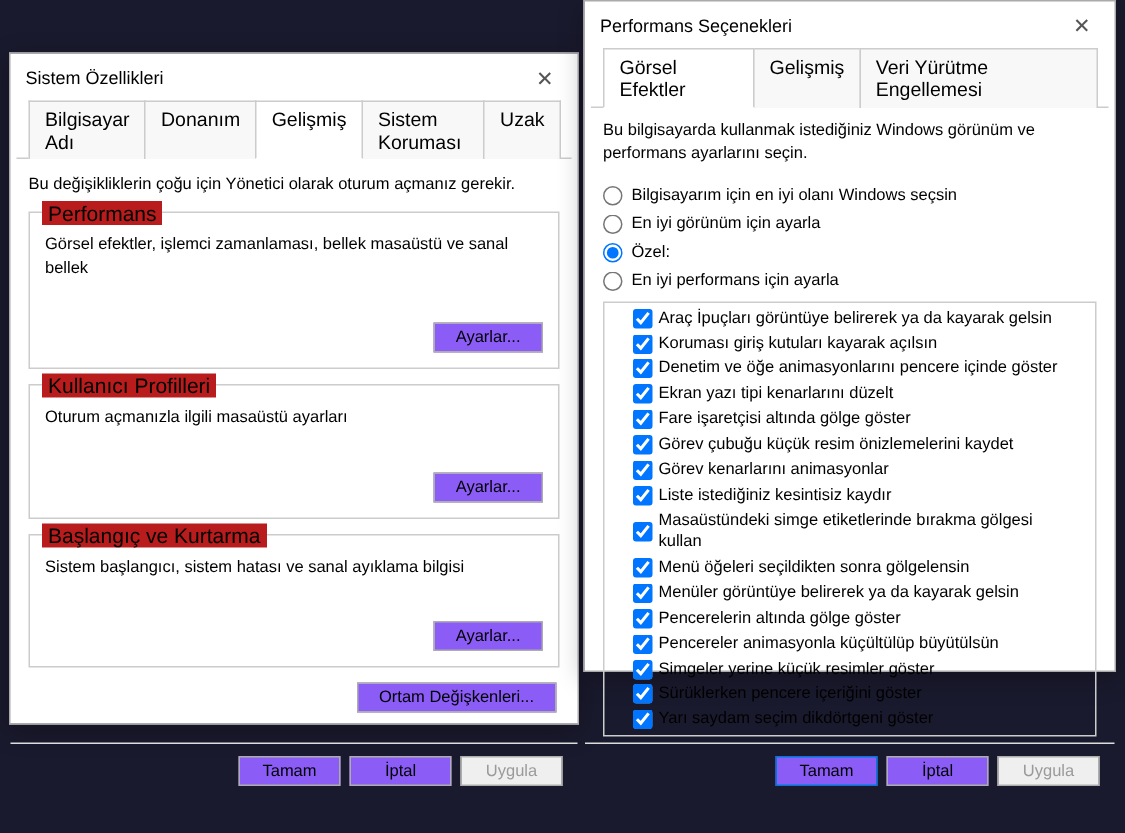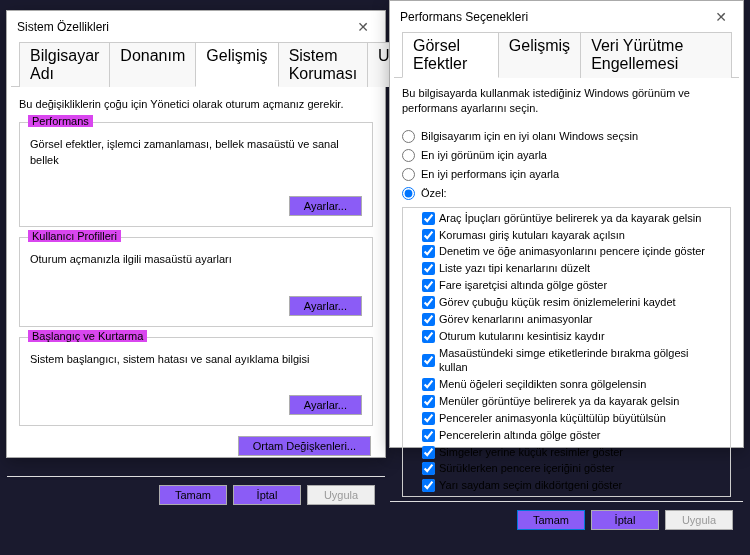--- a/index.html
+++ b/index.html
@@ -42,21 +42,21 @@
     }
     .tab {
       padding: 4px 10px;
       border: 1px solid #ccc;
       border-bottom: none;
       background: #fff;
       margin-right: -1px;
       cursor: pointer;
       position: relative;
       top: 1px;
-      font-size: 16px;
+      font-size: 13px;
     }
     .tab.active {
       background: #fff;
       border-bottom: 1px solid #fff;
       z-index: 2;
     }
     .tab:not(.active) {
       background: #f8f8f8;
     }
     .body {
@@ -70,23 +70,23 @@
     .group {
       border: 1px solid #ccc;
       margin-bottom: 10px;
       position: relative;
       padding: 8px 10px 10px 10px;
     }
     .group-title {
       position: absolute;
       top: -8px;
       left: 8px;
-      background: #d946ef;
+      background: #b91c1c;
       padding: 0 4px;
-      font-size: 11px;
+      font-size: 14px;
     }
     .group-desc {
       font-size: 11px;
       padding: 6px 0 0 0;
       line-height: 1.4;
     }
     .group-btn-row {
       text-align: right;
       margin-top: 28px;
     }
@@ -138,21 +138,21 @@
       padding: 1px 15px;
       line-height: 1.35;
     }
     .check-item input { margin: 0; }
     .check-item label { cursor: default; }
     .win2 .body { padding: 8px 12px 4px 12px; }
   </style>
 </head>
 <body>
 
-<div class="window" style="left:6px; top:10px; width:380px; height:448px;">
+<div class="window" style="left:6px; top:35px; width:380px; height:448px;">
   <div class="titlebar">
     <span>Sistem Özellikleri</span>
     <span class="close-btn">✕</span>
   </div>
   <div class="tabs">
     <div class="tab">Bilgisayar Adı</div>
     <div class="tab">Donanım</div>
     <div class="tab active">Gelişmiş</div>
     <div class="tab">Sistem Koruması</div>
     <div class="tab">Uzak</div>
@@ -211,81 +211,81 @@
     <div style="margin:6px 0 4px 0;">
       <div class="radio-row">
         <input type="radio" name="perf" style="">
         <label>Bilgisayarım için en iyi olanı Windows seçsin</label>
       </div>
       <div class="radio-row">
         <input type="radio" name="perf" style="">
         <label>En iyi görünüm için ayarla</label>
       </div>
       <div class="radio-row">
+        <input type="radio" name="perf" checked="" style="">
+        <label>Özel:</label>
+      </div>
+      <div class="radio-row">
         <input type="radio" name="perf" style="">
         <label>En iyi performans için ayarla</label>
       </div>
-      <div class="radio-row">
-        <input type="radio" name="perf" checked="" style="">
-        <label>Özel:</label>
-      </div>
     </div>
 
     <div class="check-list" id="check-list">
         <div class="check-item">
           <input type="checkbox" checked="" style="">
           <label>Araç İpuçları görüntüye belirerek ya da kayarak gelsin</label>
         </div>
         <div class="check-item">
           <input type="checkbox" checked="" style="">
           <label>Koruması giriş kutuları kayarak açılsın</label>
         </div>
         <div class="check-item">
           <input type="checkbox" checked="" style="">
           <label>Denetim ve öğe animasyonlarını pencere içinde göster</label>
         </div>
         <div class="check-item">
           <input type="checkbox" checked="" style="">
-          <label>Liste yazı tipi kenarlarını düzelt</label>
+          <label>Ekran yazı tipi kenarlarını düzelt</label>
         </div>
         <div class="check-item">
           <input type="checkbox" checked="" style="">
           <label>Fare işaretçisi altında gölge göster</label>
         </div>
         <div class="check-item">
           <input type="checkbox" checked="" style="">
           <label>Görev çubuğu küçük resim önizlemelerini kaydet</label>
         </div>
         <div class="check-item">
           <input type="checkbox" checked="" style="">
           <label>Görev kenarlarını animasyonlar</label>
         </div>
         <div class="check-item">
           <input type="checkbox" checked="" style="">
-          <label>Oturum kutularını kesintisiz kaydır</label>
+          <label>Liste istediğiniz kesintisiz kaydır</label>
         </div>
         <div class="check-item">
           <input type="checkbox" checked="" style="">
           <label>Masaüstündeki simge etiketlerinde bırakma gölgesi kullan</label>
         </div>
         <div class="check-item">
           <input type="checkbox" checked="" style="">
           <label>Menü öğeleri seçildikten sonra gölgelensin</label>
         </div>
         <div class="check-item">
           <input type="checkbox" checked="" style="">
           <label>Menüler görüntüye belirerek ya da kayarak gelsin</label>
         </div>
         <div class="check-item">
           <input type="checkbox" checked="" style="">
+          <label>Pencerelerin altında gölge göster</label>
+        </div>
+        <div class="check-item">
+          <input type="checkbox" checked="" style="">
           <label>Pencereler animasyonla küçültülüp büyütülsün</label>
-        </div>
-        <div class="check-item">
-          <input type="checkbox" checked="" style="">
-          <label>Pencerelerin altında gölge göster</label>
         </div>
         <div class="check-item">
           <input type="checkbox" checked="" style="">
           <label>Simgeler yerine küçük resimler göster</label>
         </div>
         <div class="check-item">
           <input type="checkbox" checked="" style="">
           <label>Sürüklerken pencere içeriğini göster</label>
         </div>
         <div class="check-item">

